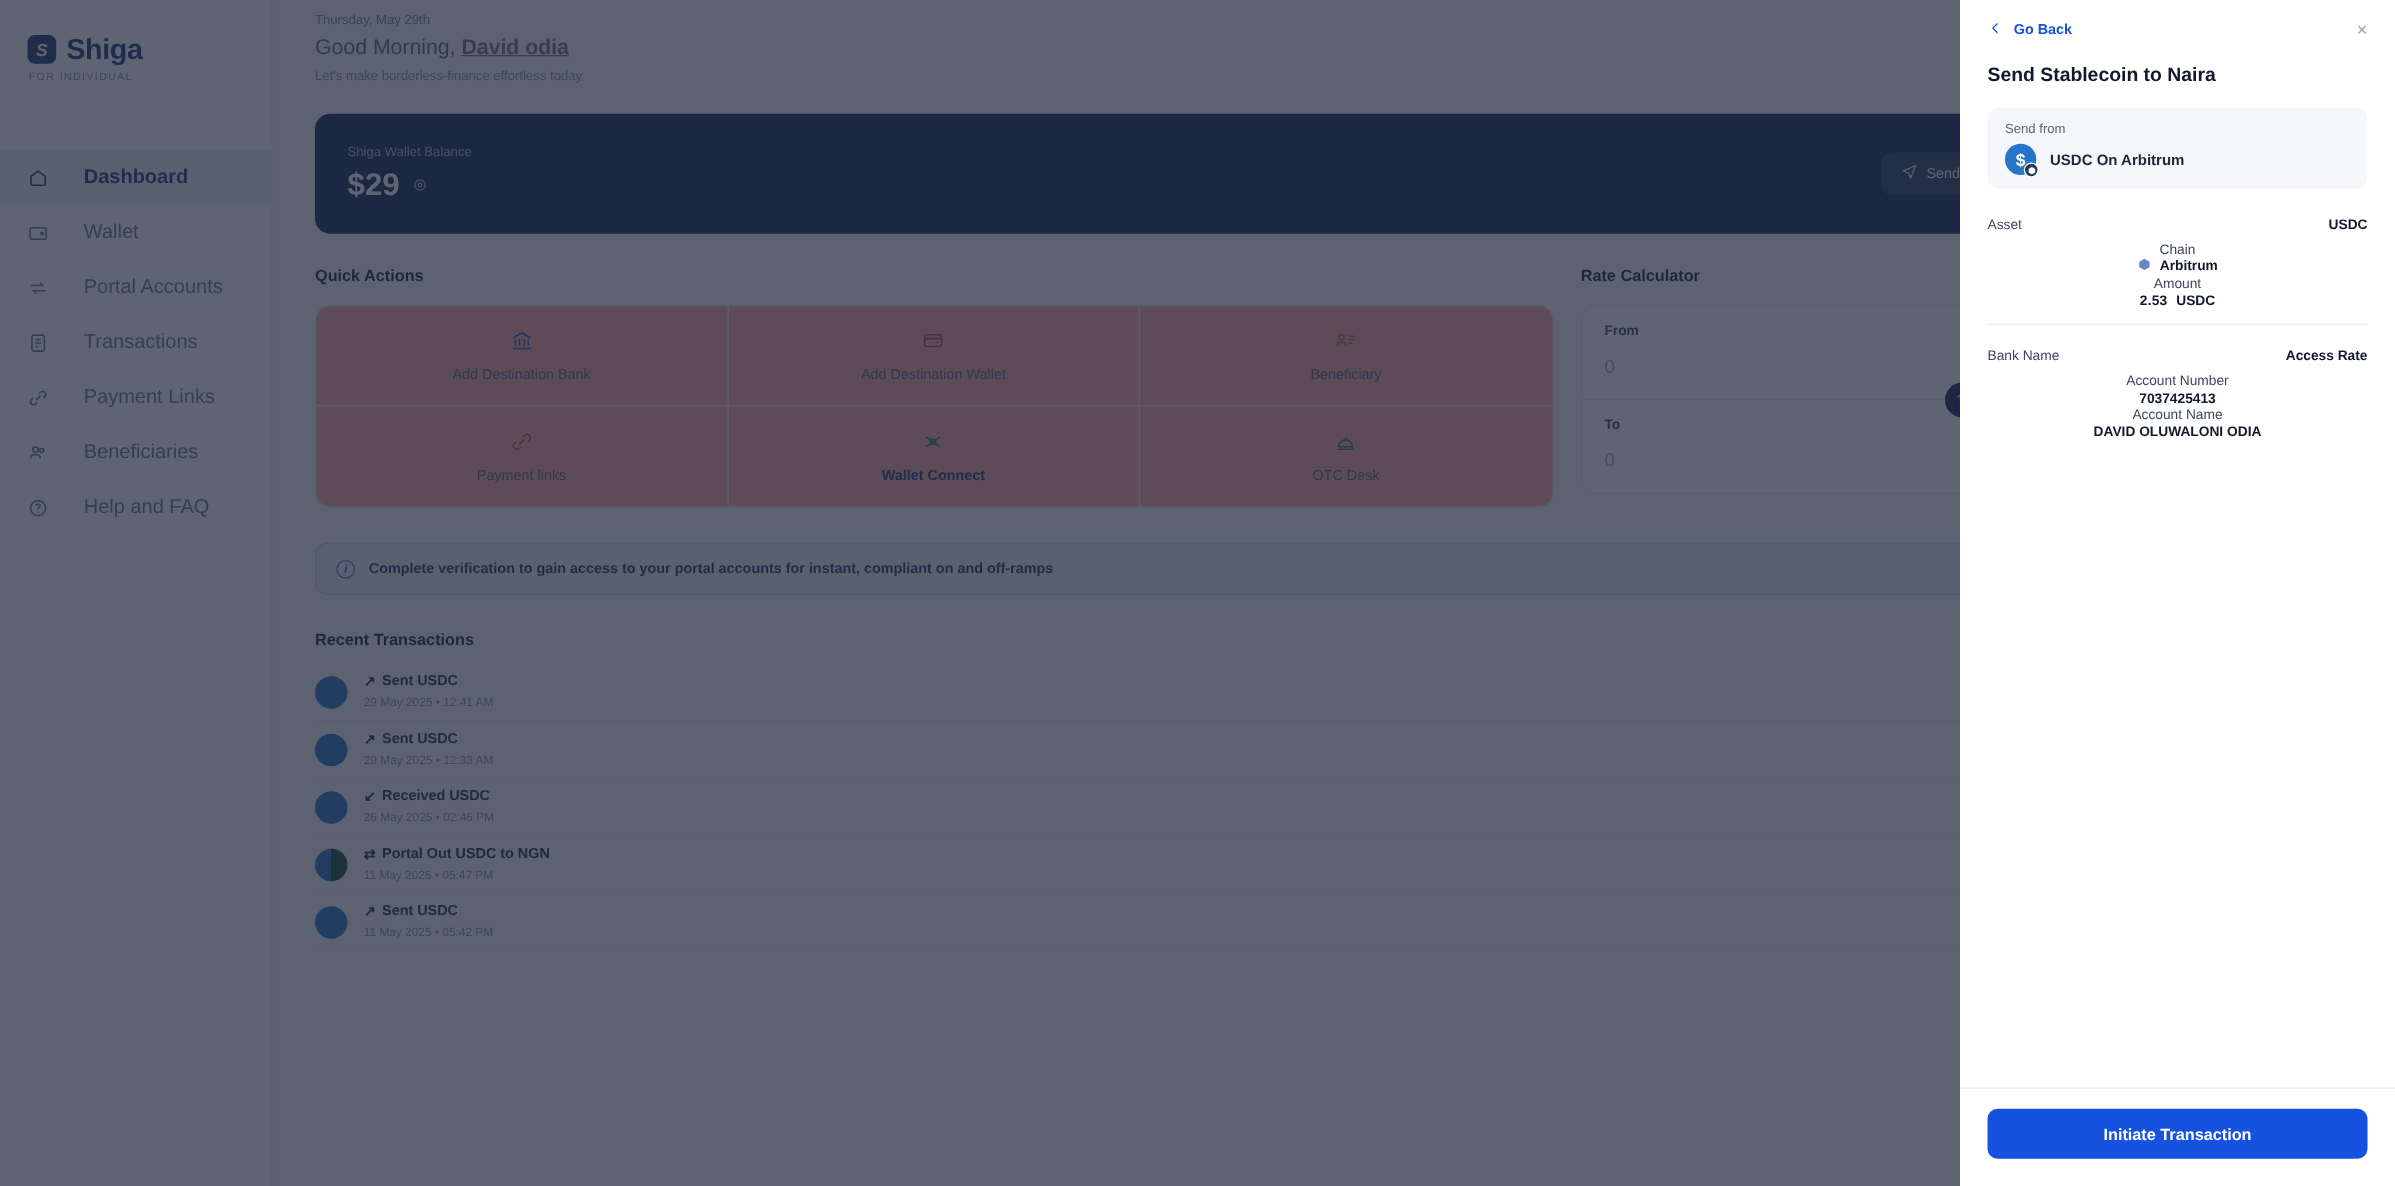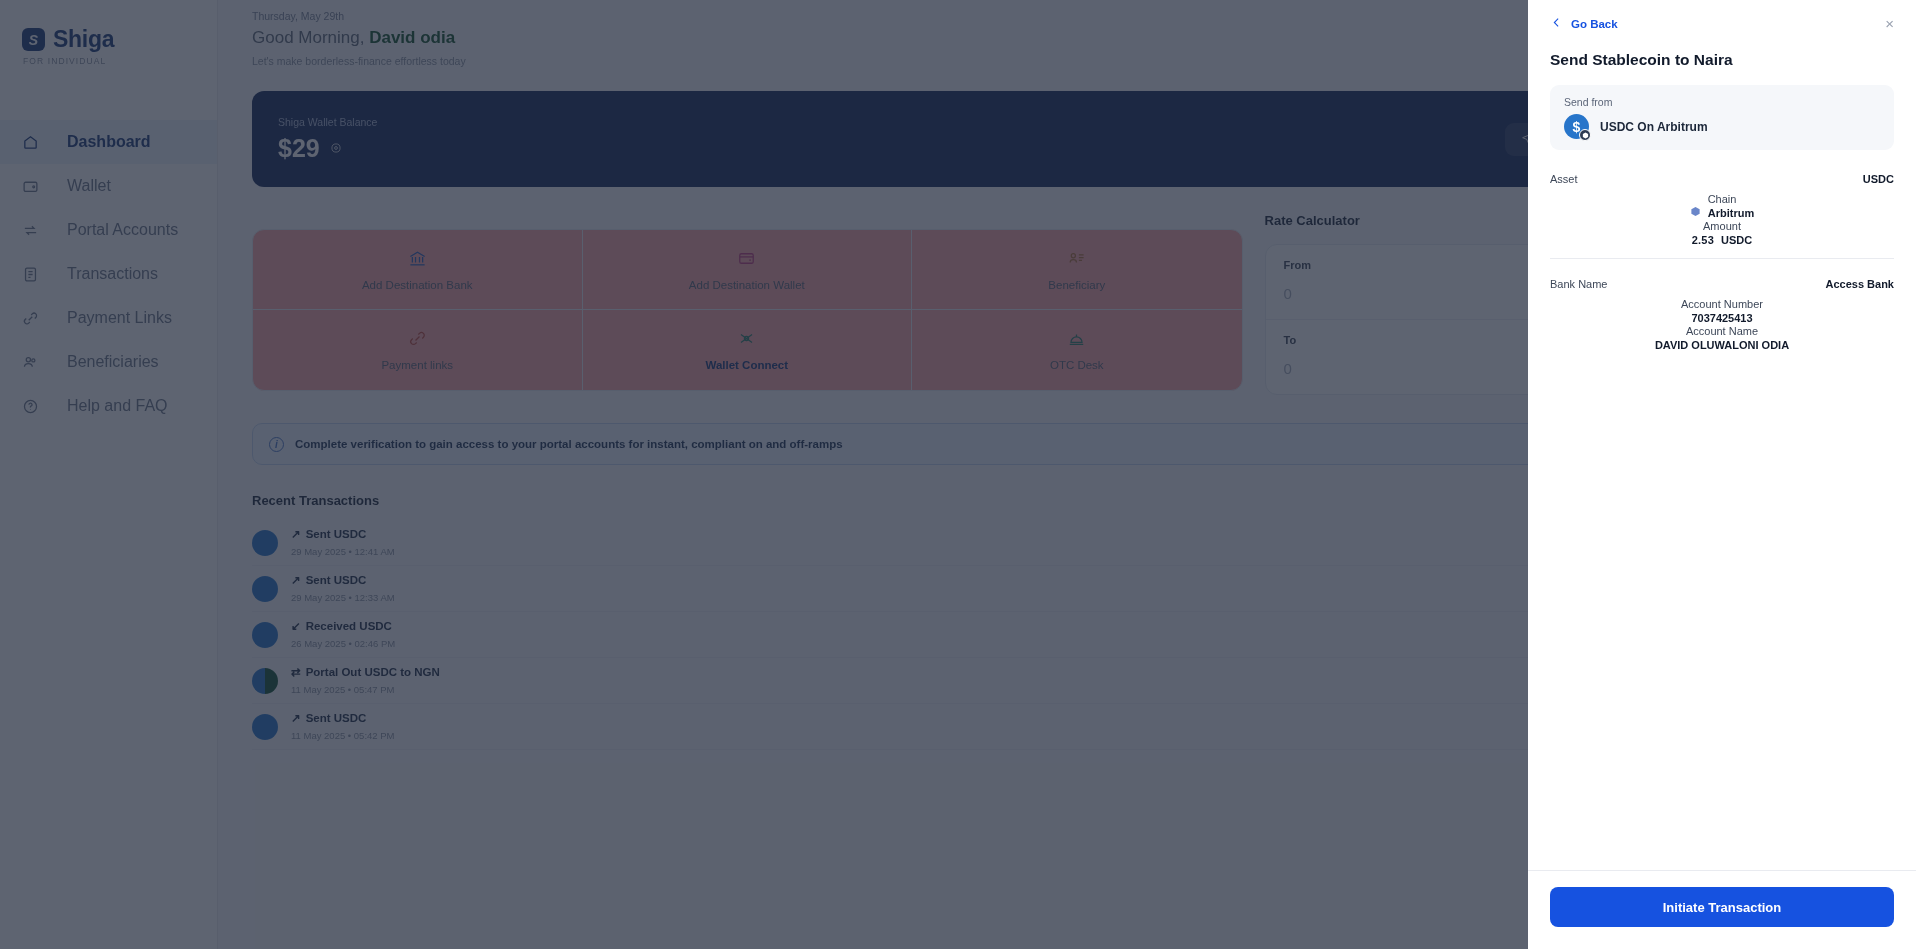--- a/index.html
+++ b/index.html
@@ -40,21 +40,21 @@
   .nav-ico { width: 17px; height: 17px; display: flex; align-items: center; justify-content: center; flex: 0 0 17px; }
   .nav-ico svg { width: 17px; height: 17px; }
 
   .content { flex: 1; min-width: 0; height: 949px; overflow: hidden; position: relative; }
   .topbar {
     display: flex; align-items: flex-start; justify-content: space-between;
     padding: 10px 28px 0 34px;
   }
   .greet-date { font-size: 10.5px; color: #7b8499; }
   .greet-main { font-size: 17px; color: #5e6878; margin-top: 6px; }
-  .greet-main b { color: #14532d; }
+  .greet-main b { color: #737373; text-decoration: underline; }
   .greet-sub { font-size: 10.5px; color: #8b93a3; margin-top: 7px; }
 
   .top-actions { display: flex; align-items: center; gap: 12px; padding-top: 8px; }
   .connect-btn {
     display: flex; align-items: center; gap: 7px;
     border: 1px solid #c9d0dd; border-radius: 20px;
     padding: 7px 15px; font-size: 11.5px; color: #3d4758; background: #fff; cursor: pointer;
   }
   .bell-wrap { position: relative; width: 26px; height: 26px; cursor: pointer; }
   .badge {
@@ -144,21 +144,21 @@
   
   .dim {
     position: absolute; inset: 0; z-index: 40;
     background: rgba(32,40,58,.72);
     pointer-events: none;
   }
 
   
   .modal {
     position: absolute; top: 0; right: 0; z-index: 60;
-    width: 388px; height: 949px; background: #ffffff;
+    width: 348px; height: 949px; background: #ffffff;
     display: flex; flex-direction: column;
   }
   .modal-head { padding: 16px 22px 0 22px; }
   .mh-row { display: flex; align-items: center; justify-content: space-between; }
   .go-back { display: flex; align-items: center; gap: 8px; font-size: 11.5px; font-weight: bold; color: #1652e0; cursor: pointer; }
   .close-x { font-size: 15px; color: #9aa2b1; cursor: pointer; line-height: 1; }
   .modal-title { font-size: 15.5px; font-weight: bold; color: #111a2b; margin-top: 20px; }
 
   .sendfrom {
     margin: 16px 22px 0 22px; background: #f5f7fa; border-radius: 9px;
@@ -348,20 +348,21 @@
                   <path d="M7 12h3"></path>
                 </svg></span>
             <span>M</span>
           </div>
         </div>
       </section>
 
       <div class="mid-row">
 
         <section class="quick">
+          <div class="section-title">Quick Actions</div>
           <div class="quick-grid">
 
             <div class="qa">
               <span><svg width="19" height="19" viewBox="0 0 24 24" fill="none" stroke="#2b5fb8" stroke-width="1.6">
                     <path d="M3 9.5L12 4l9 5.5"></path>
                     <path d="M5.5 10v7M9.5 10v7M14.5 10v7M18.5 10v7"></path>
                     <path d="M3 20h18"></path>
                   </svg></span>
               <span>Add Destination Bank</span>
             </div>
@@ -582,21 +583,21 @@
         <span class="dv">
           <span class="amt-num">2.53</span>
           <span>USDC</span>
         </span>
       </div>
 
       <div class="divider"></div>
 
       <div class="drow">
         <span class="dk">Bank Name</span>
-        <span class="dv">Access Bank</span>
+        <span class="dv">Access Rate</span>
       </div>
 
       <div class="drow">
         <span class="dk">Account Number</span>
         <span class="dv">7037425413</span>
       </div>
 
       <div class="drow">
         <span class="dk">Account Name</span>
         <span class="dv">DAVID OLUWALONI ODIA</span>

